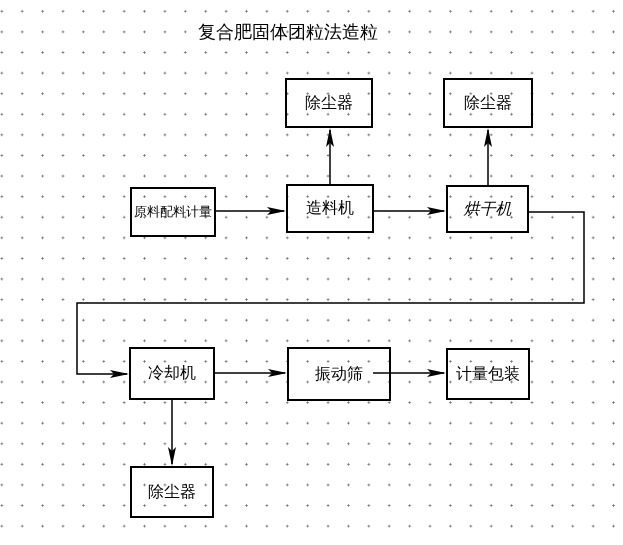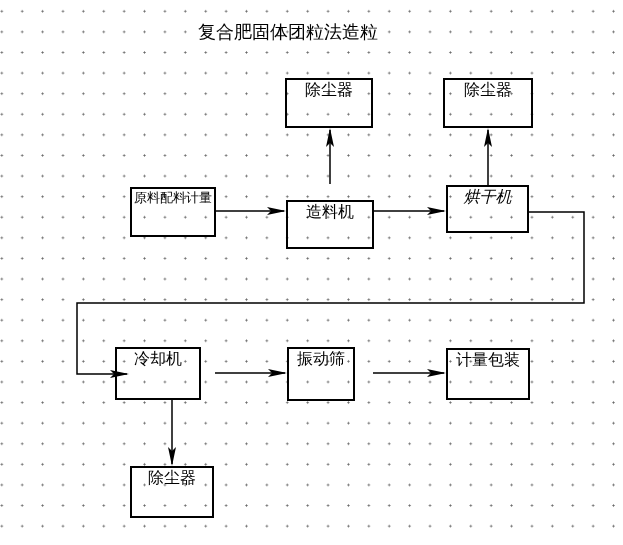--- a/index.html
+++ b/index.html
@@ -25,35 +25,35 @@
     font-size:18px;
     color:#000;
     white-space:nowrap;
     letter-spacing:0px;
   }
   .node{
     position:absolute;
     border:2px solid #000;
     background:transparent;
     display:flex;
-    align-items:flex-start;
+    align-items:center;
     justify-content:center;
     font-size:16px;
     color:#000;
     box-sizing:border-box;
     white-space:nowrap;
   }
   
   .b-dust1{left:285px;top:78px;width:88px;height:50px;}
   .b-dust2{left:443px;top:78px;width:90px;height:50px;}
   .b-raw  {left:130px;top:187px;width:86px;height:50px;font-size:13px;font-family:Liberation Mono, monospace;}
-  .b-gran {left:286px;top:200px;width:88px;height:49px;}
+  .b-gran {left:286px;top:184px;width:88px;height:49px;}
   .b-dry  {left:446px;top:185px;width:83px;height:48px;font-style:italic;}
-  .b-cool {left:115px;top:347px;width:86px;height:53px;}
-  .b-vib  {left:287px;top:347px;width:68px;height:54px;}
+  .b-cool {left:129px;top:347px;width:86px;height:53px;}
+  .b-vib  {left:287px;top:347px;width:104px;height:54px;}
   .b-pack {left:446px;top:348px;width:84px;height:52px;}
   .b-dust3{left:130px;top:466px;width:84px;height:52px;}
   svg.wires{
     position:absolute;
     left:0;top:0;
     width:623px;height:545px;
     pointer-events:none;
   }
   svg.wires line, svg.wires polyline{
     stroke:#000;

